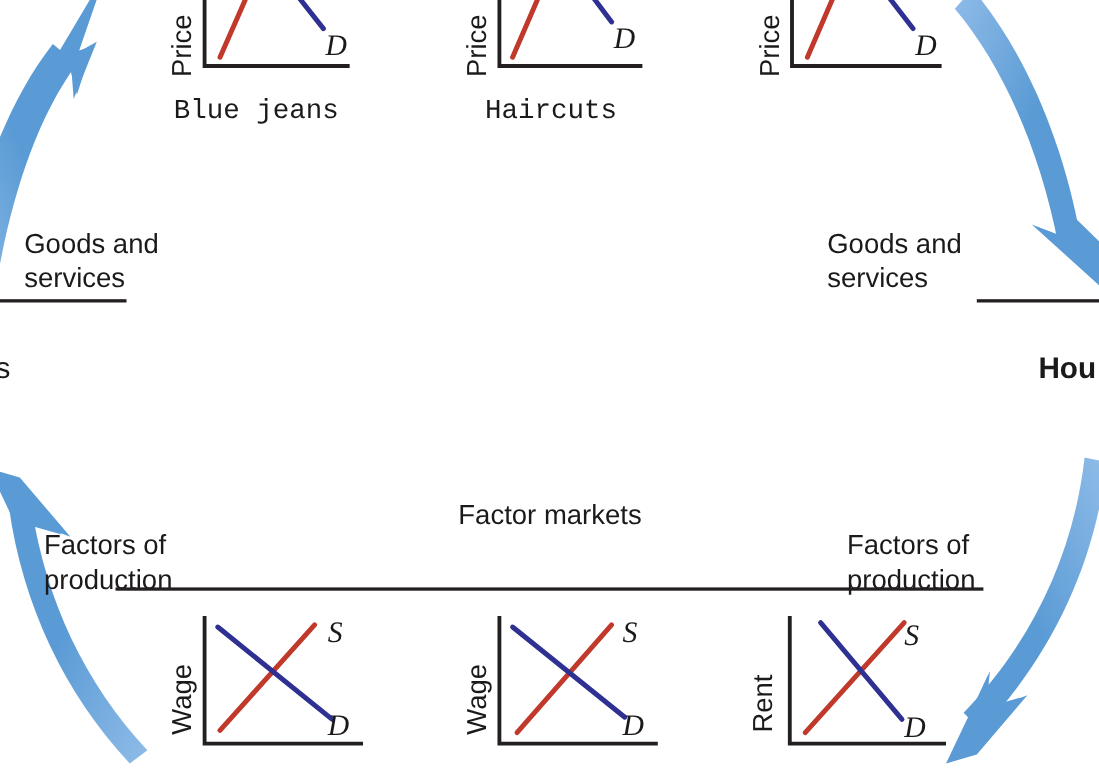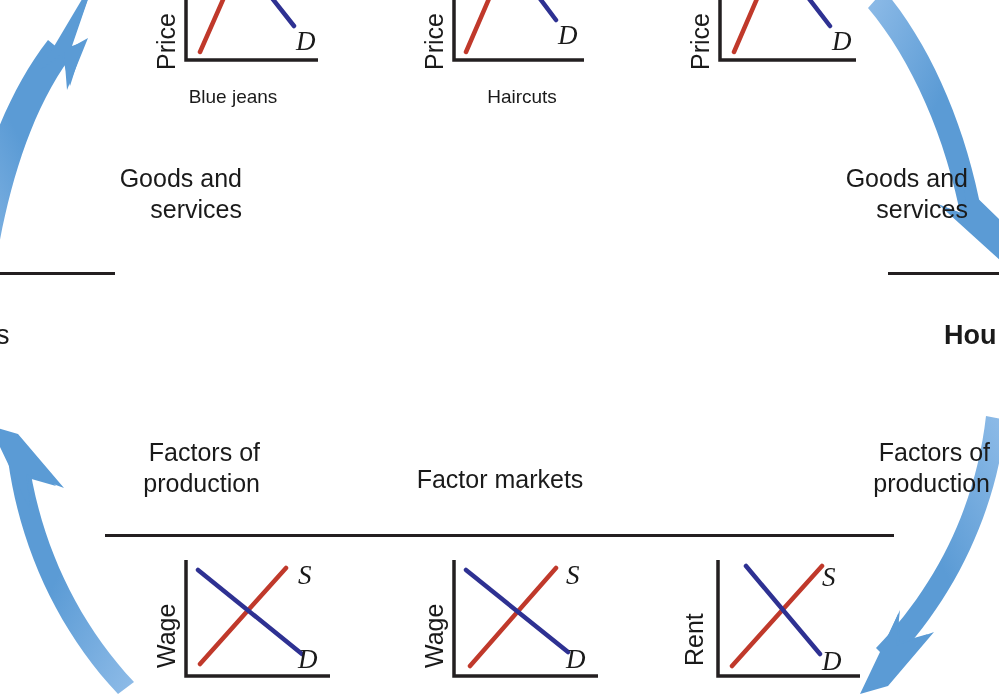--- a/index.html
+++ b/index.html
@@ -21,25 +21,26 @@
   #arrows {
     position: absolute;
     left: 0; top: 0;
     width: 999px; height: 699px;
     pointer-events: none;
   }
 
   
   .flow-label {
     position: absolute;
-    text-align: right;
+    text-align: left;
     font-size: 25px;
     line-height: 31px;
     color: #1a1a1a;
     white-space: nowrap;
+    margin-top: 44px;
   }
   .flow-label span { display: block; }
 
   
   .market-title {
     position: absolute;
     font-size: 25px;
     color: #1a1a1a;
     text-align: center;
     white-space: nowrap;
@@ -70,26 +71,27 @@
   .chart .axis-y-label {
     position: absolute;
     font-size: 25px;
     color: #1a1a1a;
     white-space: nowrap;
     transform-origin: left top;
     transform: rotate(-90deg);
   }
   .chart .axis-x-label {
     position: absolute;
-    font-size: 19px;
+    font-size: 25px;
     color: #1a1a1a;
     white-space: nowrap;
     text-align: right;
     left: 50%;
     transform: translateX(-50%);
+    font-family: Liberation Mono, monospace;
   }
   .chart .plot {
     position: absolute;
   }
   .chart .curve-label {
     position: absolute;
     font-size: 27px;
     font-style: italic;
     font-family: "Liberation Serif", serif;
     color: #1a1a1a;
@@ -165,21 +167,21 @@
   <div class="chart" style="left:396px; top:-86px; width:210px; height:200px;">
     <div class="axis-y-label" style="left:24px; top:156px;">Price</div>
     <div class="plot" style="left:50px; top:34px; width:140px; height:118px;">
       <svg viewBox="0 0 140 118" width="140" height="118">
         <path d="M 8,0 L 8,112 L 138,112" fill="none" stroke="#231f20" stroke-width="3.5"></path>
         <line x1="20" y1="104" x2="64" y2="2" stroke="#c0392b" stroke-width="4.5" stroke-linecap="round"></line>
         <line x1="56" y1="0" x2="110" y2="72" stroke="#2e3192" stroke-width="4.5" stroke-linecap="round"></line>
       </svg>
     </div>
     <div class="curve-label" style="left:162px; top:106px;">D</div>
-    <div class="axis-x-label" style="top:172px;margin-left:21px;">Haircuts</div>
+    <div class="axis-x-label" style="top:172px;">Haircuts</div>
   </div>
 
   <div class="chart" style="left:662px; top:-86px; width:236px; height:200px;">
     <div class="axis-y-label" style="left:24px; top:156px;">Price</div>
     <div class="plot" style="left:50px; top:34px; width:146px; height:118px;">
       <svg viewBox="0 0 146 118" width="146" height="118">
         <path d="M 8,0 L 8,112 L 144,112" fill="none" stroke="#231f20" stroke-width="3.5"></path>
         <line x1="22" y1="104" x2="66" y2="2" stroke="#c0392b" stroke-width="4.5" stroke-linecap="round"></line>
         <line x1="58" y1="0" x2="118" y2="78" stroke="#2e3192" stroke-width="4.5" stroke-linecap="round"></line>
       </svg>
@@ -206,21 +208,21 @@
   <div class="flow-label" style="left:40px; top:437px; width:220px;">
     <span>Factors of</span>
     <span>production</span>
   </div>
 
   <div class="flow-label" style="left:770px; top:437px; width:220px;">
     <span>Factors of</span>
     <span>production</span>
   </div>
 
-  <div class="market-title" style="left:400px; top:465px; width:200px;">Factor markets</div>
+  <div class="market-title" style="left:400px; top:454px; width:200px;">Factor markets</div>
   <div class="market-rule" style="left:105px; top:534px; width:789px;"></div>
 
   <div class="chart" style="left:128px; top:548px; width:210px; height:150px;">
     <div class="axis-y-label" style="left:24px; top:120px;">Wage</div>
     <div class="plot" style="left:50px; top:6px; width:160px; height:130px;">
       <svg viewBox="0 0 160 130" width="160" height="130">
         <path d="M 8,6 L 8,122 L 152,122" fill="none" stroke="#231f20" stroke-width="3.5"></path>
         <line x1="22" y1="110" x2="108" y2="14" stroke="#c0392b" stroke-width="4.5" stroke-linecap="round"></line>
         <line x1="20" y1="16" x2="124" y2="100" stroke="#2e3192" stroke-width="4.5" stroke-linecap="round"></line>
       </svg>

